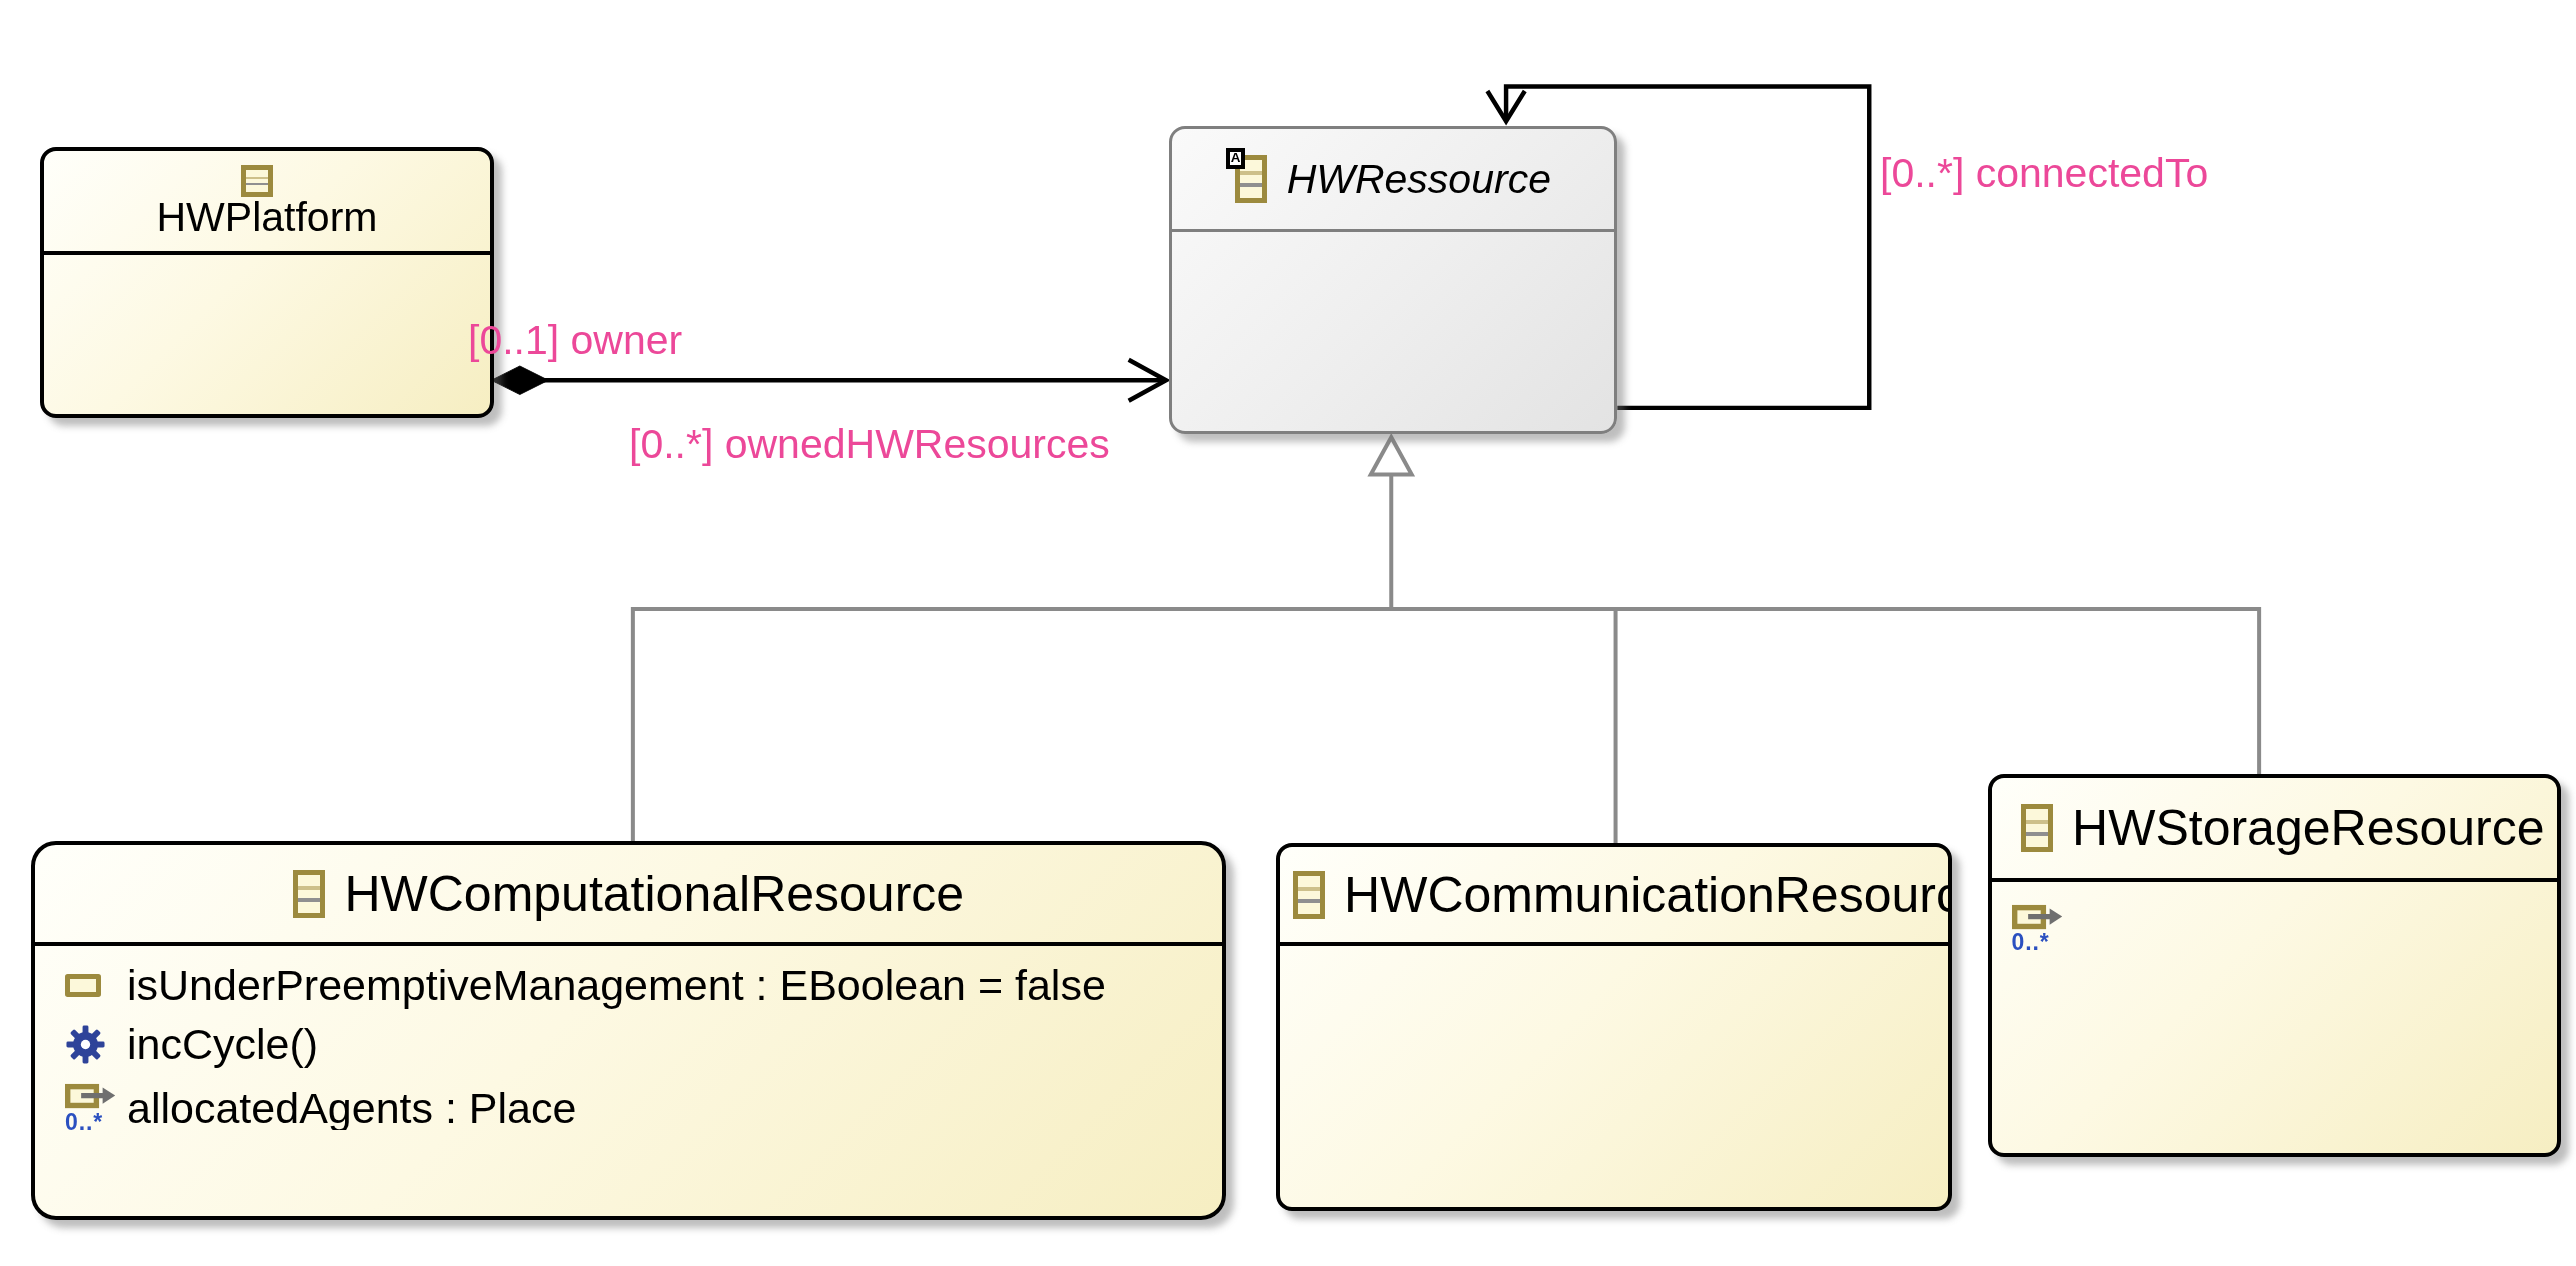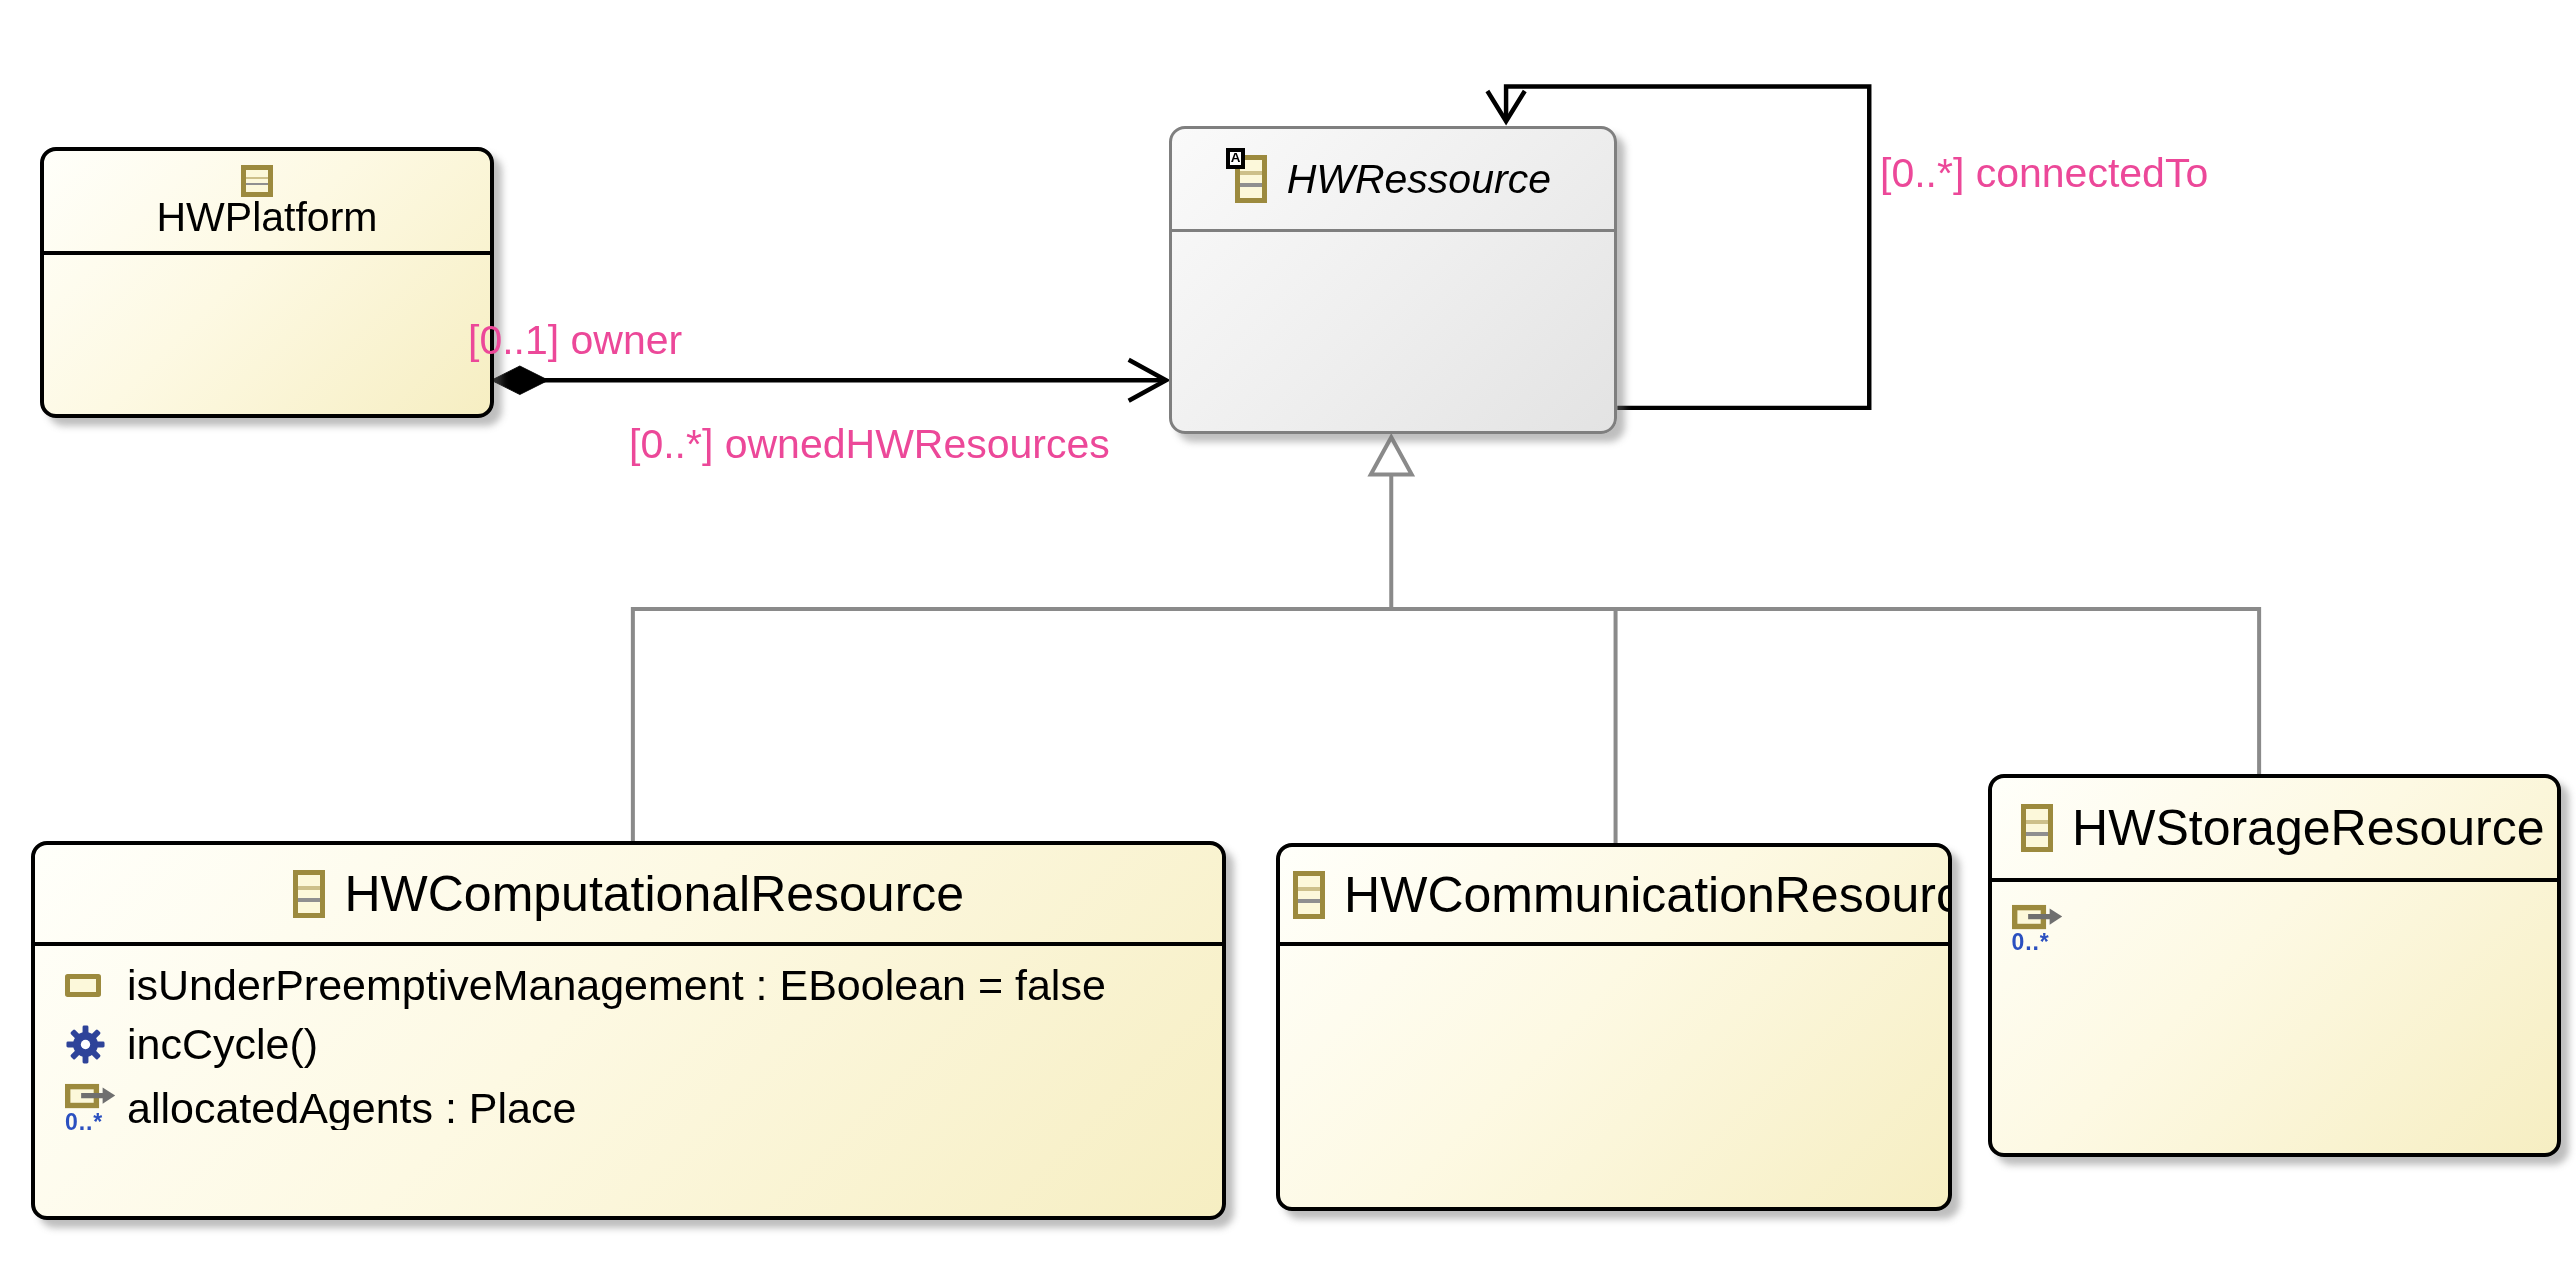--- a/index.html
+++ b/index.html
@@ -89,21 +89,21 @@
   <div class="cls abstract" style="left:1169px;top:126px;width:448px;height:308px;">
     <div class="cls-title centered" style="height:100px;">
       <span class="eclass">
         <span class="abadge">A</span>
       </span>
       <span class="title-text italic">HWRessource</span>
     </div>
     <div class="cls-body"></div>
   </div>
 
-  <div class="cls" style="left:31px;top:841px;width:1195px;height:379px;">
+  <div class="cls" style="left:31px;top:841px;width:1195px;height:379px;border-radius:25px;">
     <div class="cls-title centered" style="height:97px;">
       <span class="eclass"></span>
       <span class="title-text big">HWComputationalResource</span>
     </div>
     <div class="cls-body" style="padding-top:9.8px;">
       <div class="attr-row">
         <span class="icon-col">
           <span class="eattr"></span>
         </span>
         <span class="attr-text">isUnderPreemptiveManagement : EBoolean = false</span>

